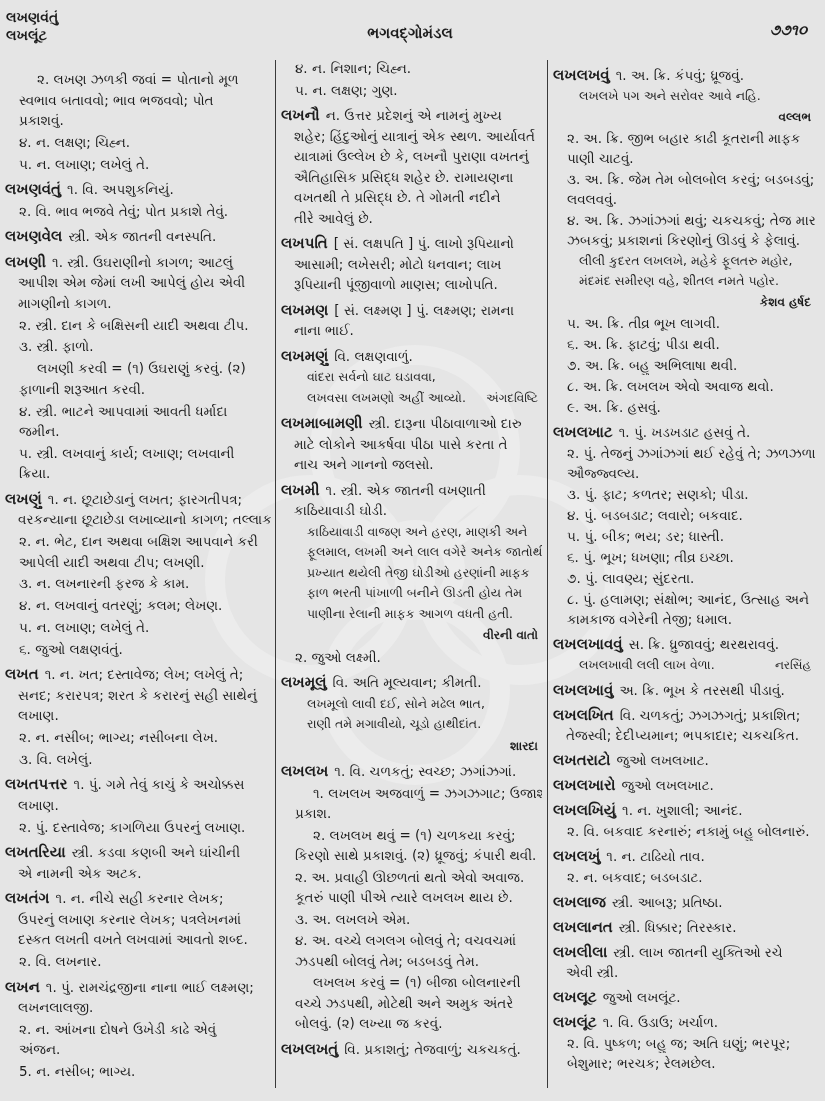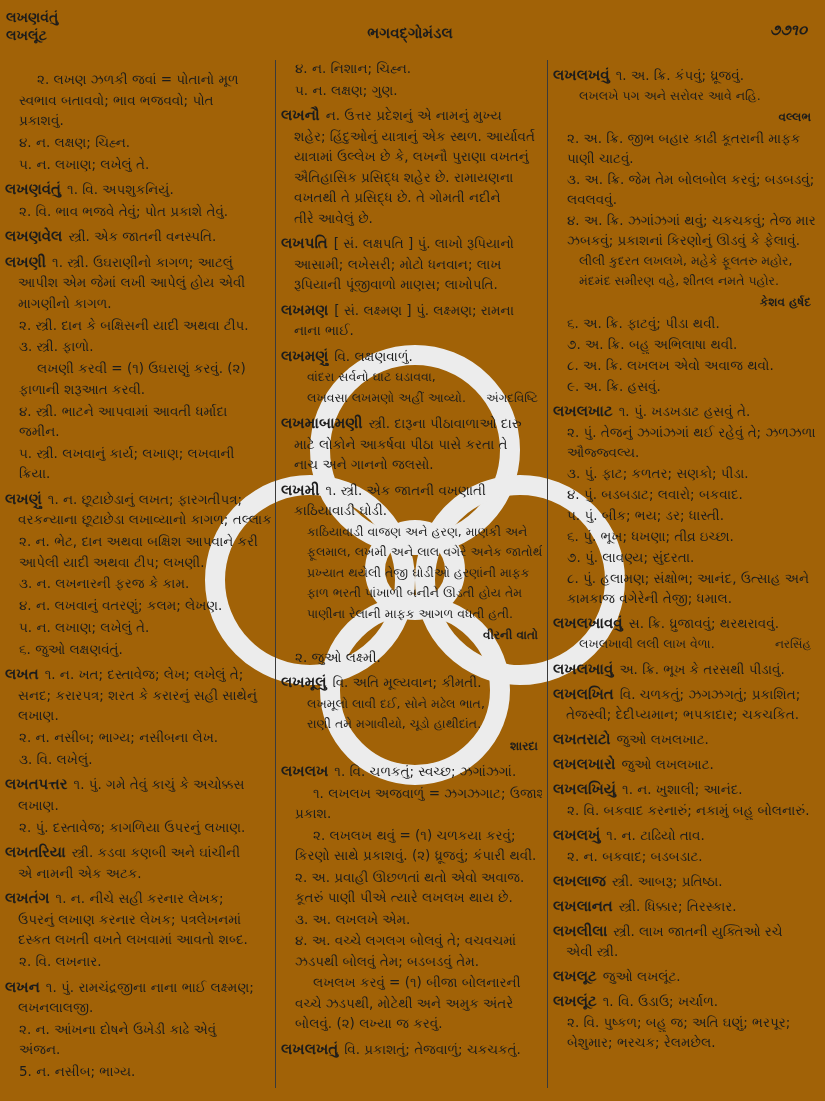--- a/index.html
+++ b/index.html
@@ -1,16 +1,16 @@
 <!DOCTYPE html>
 <html><head>
 <meta charset="utf-8">
 <style>
   html,body{margin:0;padding:0;background:#ffffff;}
-  #page{position:relative;width:825px;height:1101px;overflow:hidden;background:#a16207;color:#1c1c1c;
+  #page{position:relative;width:825px;height:1101px;overflow:hidden;background:#e5e5e5;color:#1c1c1c;
         font-family:"DejaVu Sans","Liberation Sans",sans-serif;}
   .watermark{position:absolute;left:190px;top:330px;width:450px;height:460px;z-index:0;pointer-events:none;}
   .hdr{position:absolute;white-space:nowrap;z-index:2;}
   .hdr-first{left:6px;top:9px;font-size:14px;font-weight:bold;}
   .hdr-last{left:6px;top:27px;font-size:14px;font-weight:bold;}
   .hdr-title{left:330px;width:160px;top:24px;text-align:center;font-size:15px;font-weight:bold;}
   .hdr-page{right:18px;top:21px;font-size:15px;font-weight:bold;font-style:italic;}
   .divider{position:absolute;top:60px;height:1028px;width:1px;background:#3a3a3a;z-index:1;}
   .col{position:absolute;z-index:2;font-size:13.5px;}
   .col-left{left:5px;top:69px;width:266px;--lh:20.5px;--eg:5px;--sg:1.3px;}
@@ -268,20 +268,23 @@
       <div class="block sense">
         <div class="line first"><span class="txt">૪. અ. ક્રિ. ઝગાંઝગાં થવું; ચકચકવું; તેજ મારવું;</span></div>
         <div class="line"><span class="txt">ઝબકવું; પ્રકાશનાં કિરણોનું ઊડવું કે ફેલાવું.</span></div>
       </div>
       <div class="block quote">
         <div class="line first"><span class="txt">લીલી કુદરત લખલખે, મહેકે ફૂલતરુ મહોર,</span></div>
         <div class="line"><span class="txt">મંદમંદ સમીરણ વહે, શીતલ નમતે પહોર.</span></div>
       </div>
       <div class="block source">કેશવ હર્ષદ</div>
       <div class="block sense">
+        <div class="line first"><span class="txt">૫. અ. ક્રિ. તીવ્ર ભૂખ લાગવી.</span></div>
+      </div>
+      <div class="block sense">
         <div class="line first"><span class="txt">૬. અ. ક્રિ. ફાટવું; પીડા થવી.</span></div>
       </div>
       <div class="block sense">
         <div class="line first"><span class="txt">૭. અ. ક્રિ. બહુ અભિલાષા થવી.</span></div>
       </div>
       <div class="block sense">
         <div class="line first"><span class="txt">૮. અ. ક્રિ. લખલખ એવો અવાજ થવો.</span></div>
       </div>
       <div class="block sense">
         <div class="line first"><span class="txt">૯. અ. ક્રિ. હસવું.</span></div>

